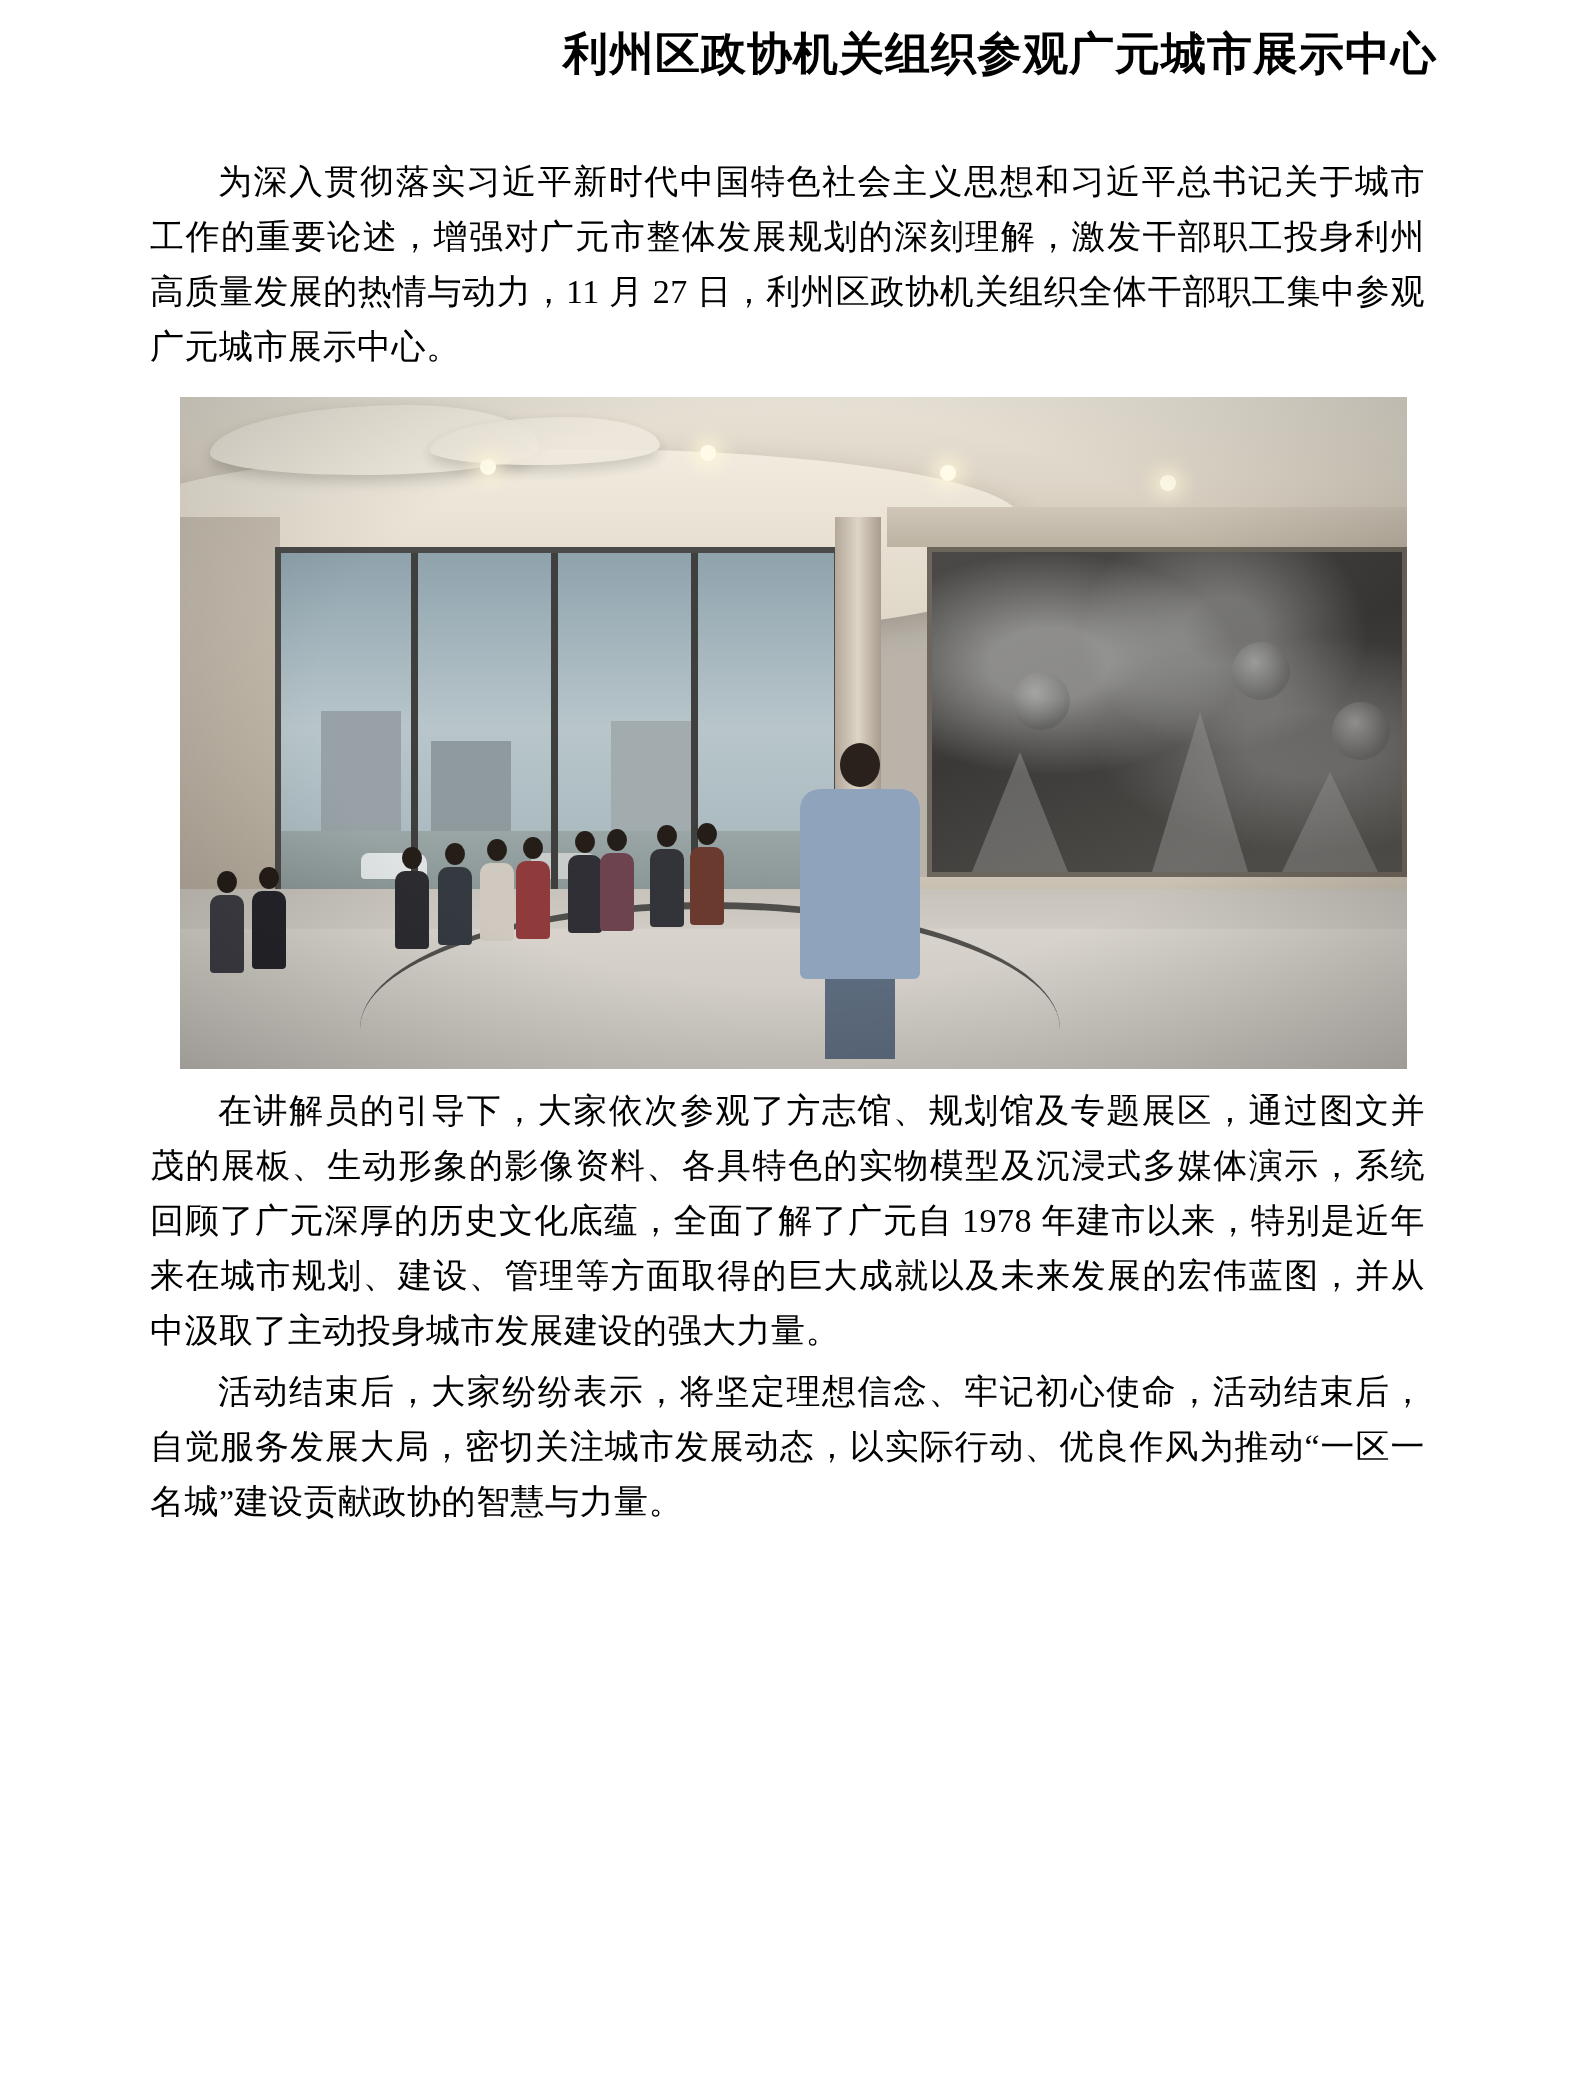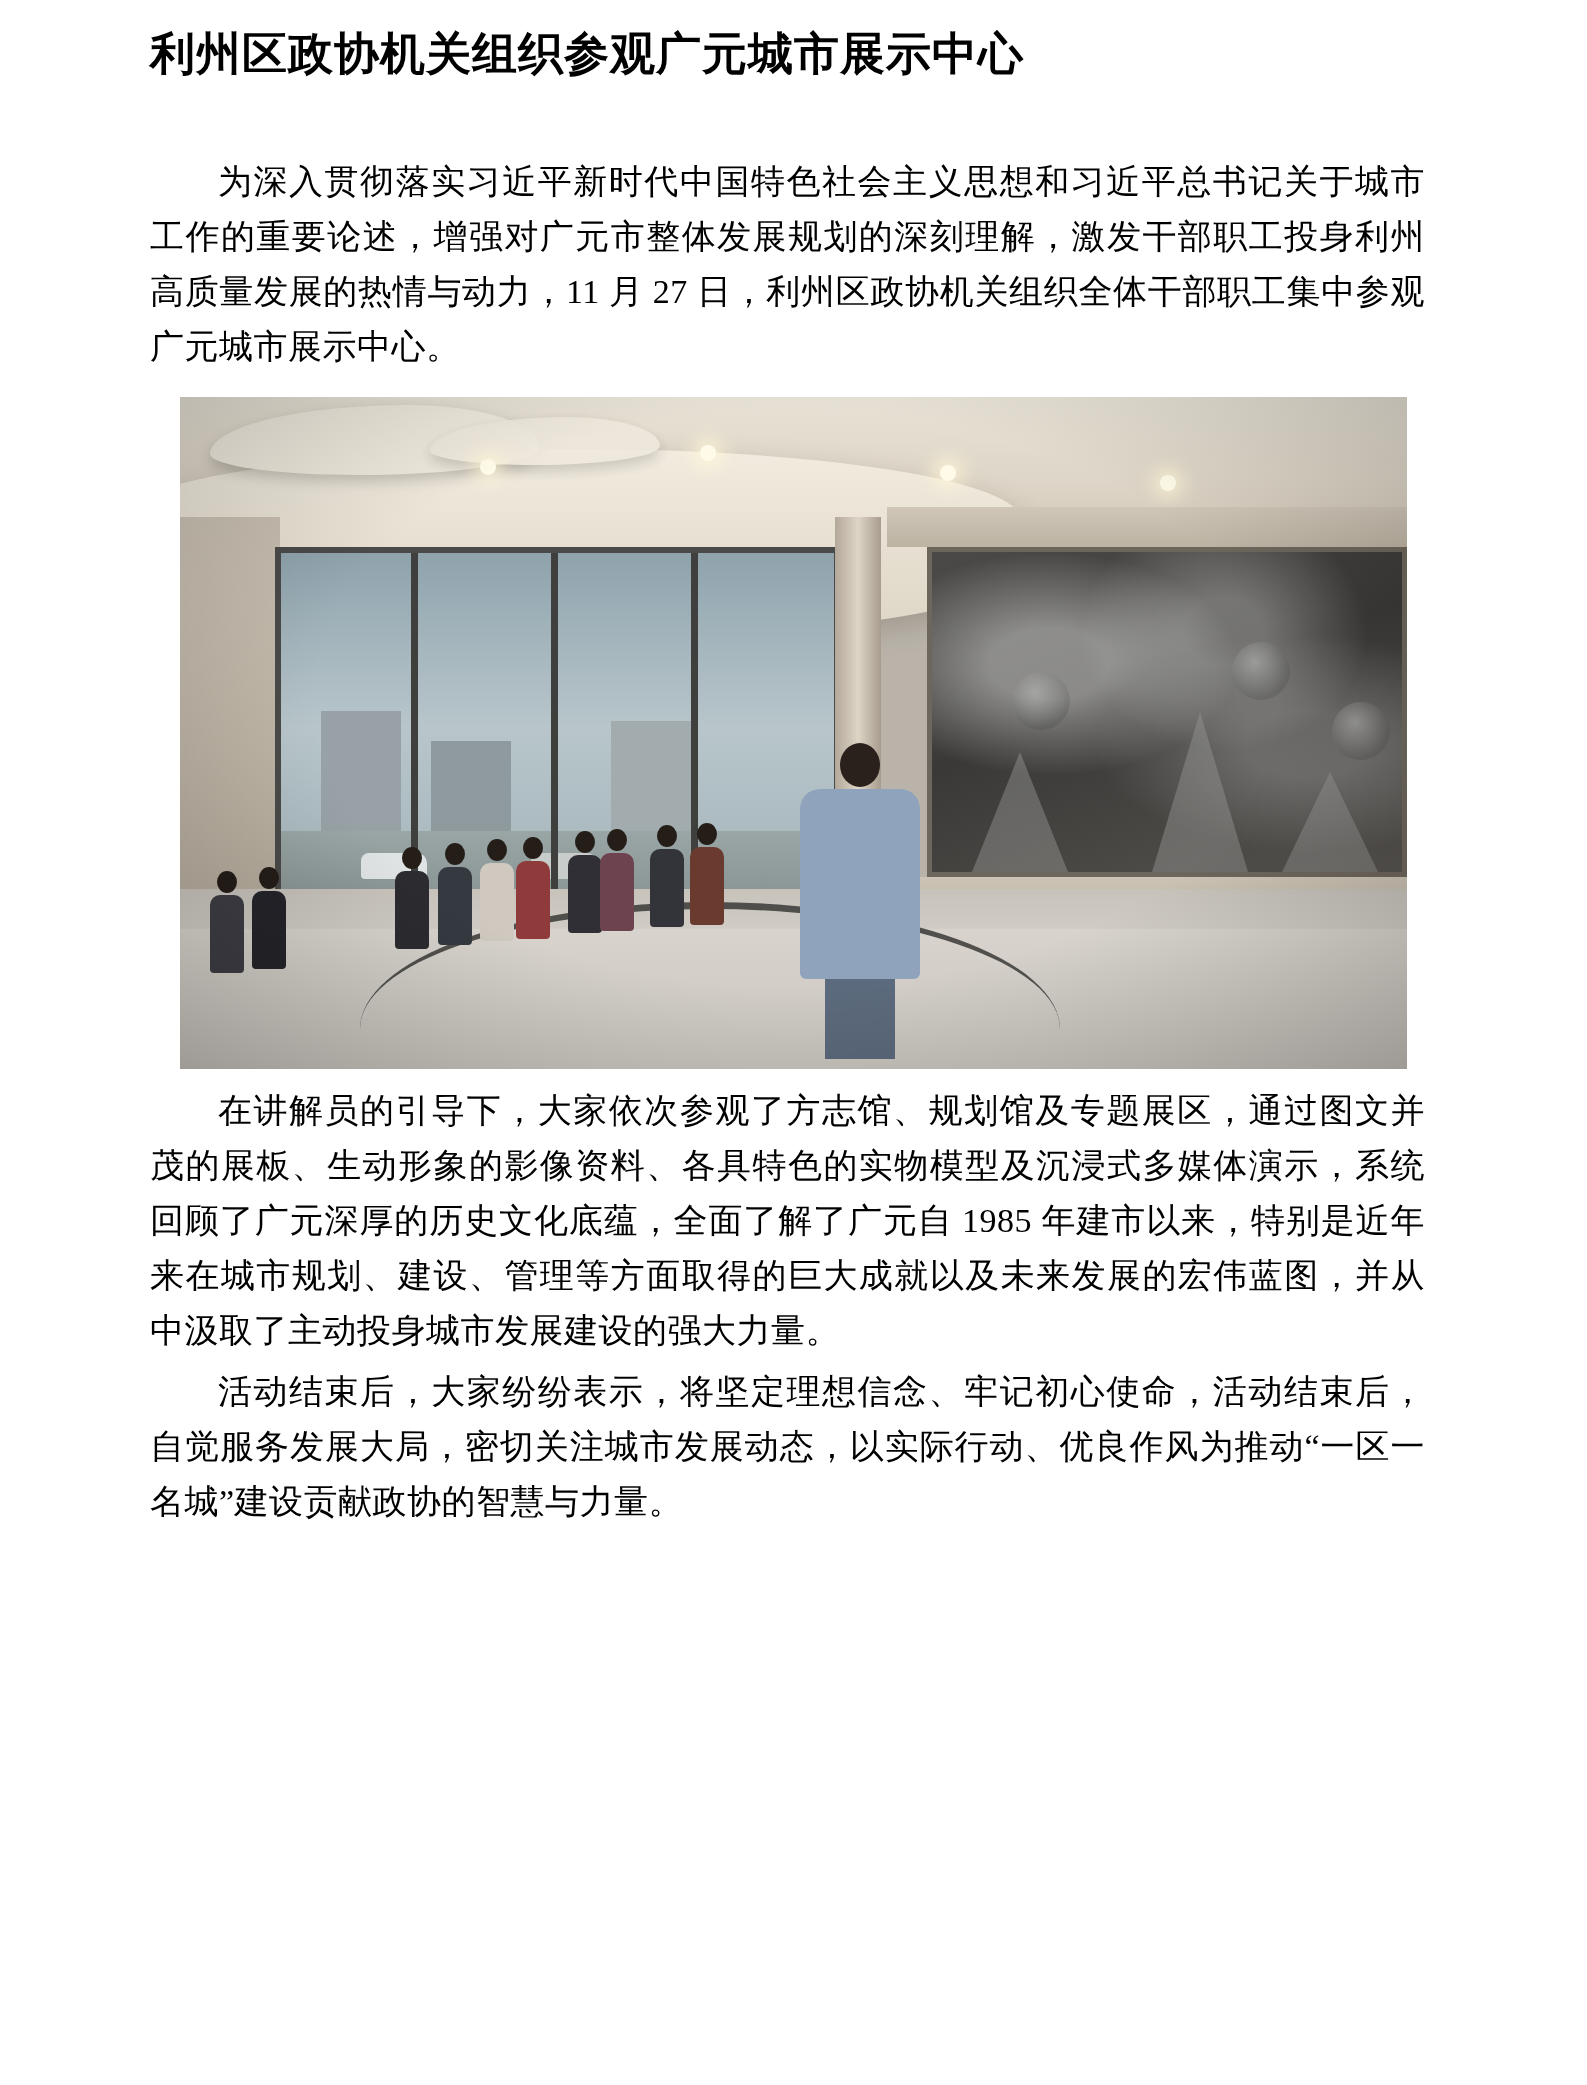--- a/index.html
+++ b/index.html
@@ -14,21 +14,21 @@
     color: #000000;
   }
   .page {
     width: 1587px;
     min-height: 2085px;
     box-sizing: border-box;
     padding: 18px 150px 30px 150px;
     position: relative;
   }
   .doc-title {
-    text-align: left;
+    text-align: right;
     font-size: 45px;
     font-weight: bold;
     letter-spacing: 1px;
     line-height: 1.25;
     margin: 8px 0 0 0;
     font-family: "Liberation Serif", "DejaVu Serif", serif;
   }
   .body-block {
     margin-top: 72px;
   }
@@ -261,17 +261,17 @@
         <div class="ph-guide">
           <div class="head"></div>
             <div class="body"></div>
             <div class="legs"></div>
         </div>
 
         <div class="ph-vignette"></div>
       </div>
     </div>
 
-    <p class="para">在讲解员的引导下，大家依次参观了方志馆、规划馆及专题展区，通过图文并茂的展板、生动形象的影像资料、各具特色的实物模型及沉浸式多媒体演示，系统回顾了广元深厚的历史文化底蕴，全面了解了广元自 1985 年建市以来，特别是近年来在城市规划、建设、管理等方面取得的巨大成就以及未来发展的宏伟蓝图，并从中汲取了主动投身城市发展建设的强大力量。</p>
+    <p class="para">在讲解员的引导下，大家依次参观了方志馆、规划馆及专题展区，通过图文并茂的展板、生动形象的影像资料、各具特色的实物模型及沉浸式多媒体演示，系统回顾了广元深厚的历史文化底蕴，全面了解了广元自 1978 年建市以来，特别是近年来在城市规划、建设、管理等方面取得的巨大成就以及未来发展的宏伟蓝图，并从中汲取了主动投身城市发展建设的强大力量。</p>
     <p class="para">活动结束后，大家纷纷表示，将坚定理想信念、牢记初心使命，活动结束后，自觉服务发展大局，密切关注城市发展动态，以实际行动、优良作风为推动“一区一名城”建设贡献政协的智慧与力量。</p>
 
   </div>
 </div>
 
 </body></html>

